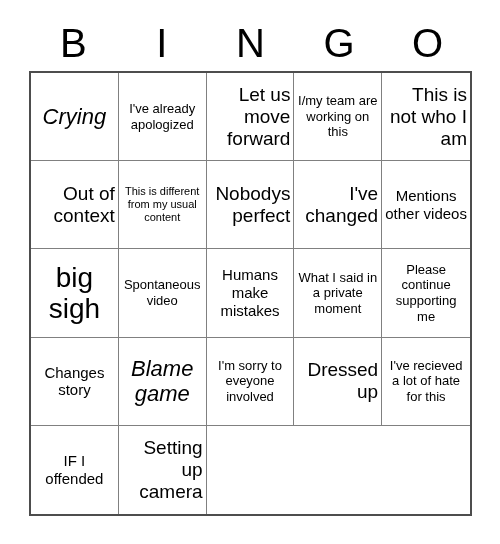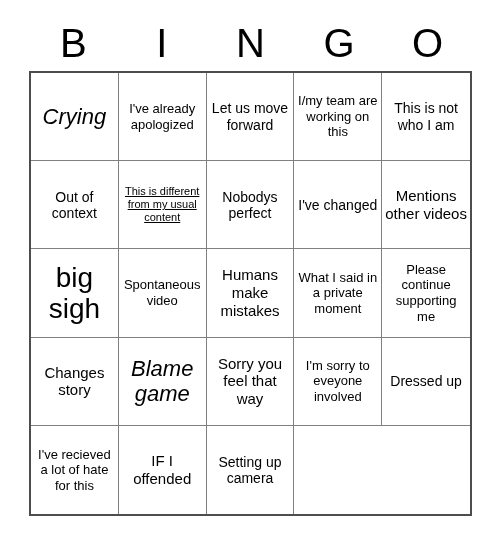--- a/index.html
+++ b/index.html
@@ -79,24 +79,24 @@
     border-bottom: none;
   }
 
   .cell-text {
     display: block;
     width: 100%;
     word-wrap: break-word;
   }
 
   
-  .fs-xs   { font-size: 11px; line-height: 1.22; text-decoration: underline; }
+  .fs-xs   { font-size: 11px; line-height: 1.22; }
   .fs-s    { font-size: 13px; line-height: 1.2; }
   .fs-m    { font-size: 15px; line-height: 1.18; }
-  .fs-l    { font-size: 14px; line-height: 1.16; }
+  .fs-l    { font-size: 19px; line-height: 1.16; text-align: right; }
   .fs-xl   { font-size: 22px; line-height: 1.15; font-style: italic; }
   .fs-xxl  { font-size: 28px; line-height: 1.12; }
 </style>
 </head>
 <body>
 
 <div class="card">
 
   <div class="header-row">
       <div class="header-cell">B</div>
@@ -152,23 +152,20 @@
       <div class="cell">
         <span class="cell-text fs-s">Please continue supporting me</span>
       </div>
       <div class="cell">
         <span class="cell-text fs-m">Changes story</span>
       </div>
       <div class="cell">
         <span class="cell-text fs-xl">Blame game</span>
       </div>
       <div class="cell">
-        <span class="cell-text fs-m">Sorry you feel that way</span>
-      </div>
-      <div class="cell">
         <span class="cell-text fs-s">I'm sorry to eveyone involved</span>
       </div>
       <div class="cell">
         <span class="cell-text fs-l">Dressed up</span>
       </div>
       <div class="cell">
         <span class="cell-text fs-s">I've recieved a lot of hate for this</span>
       </div>
       <div class="cell">
         <span class="cell-text fs-m">IF I offended</span>

